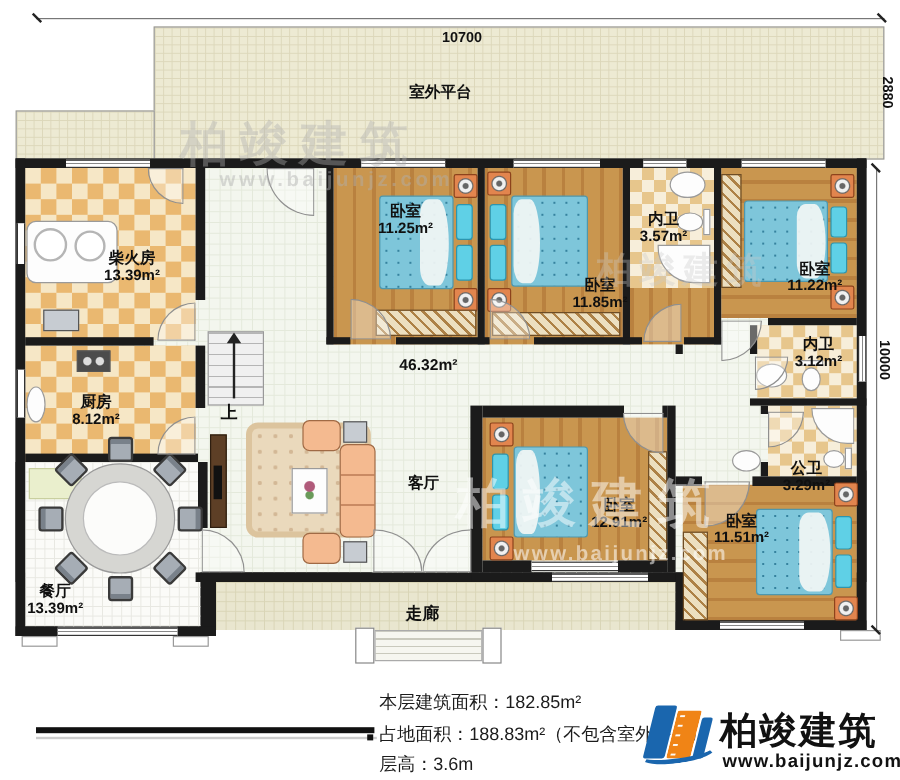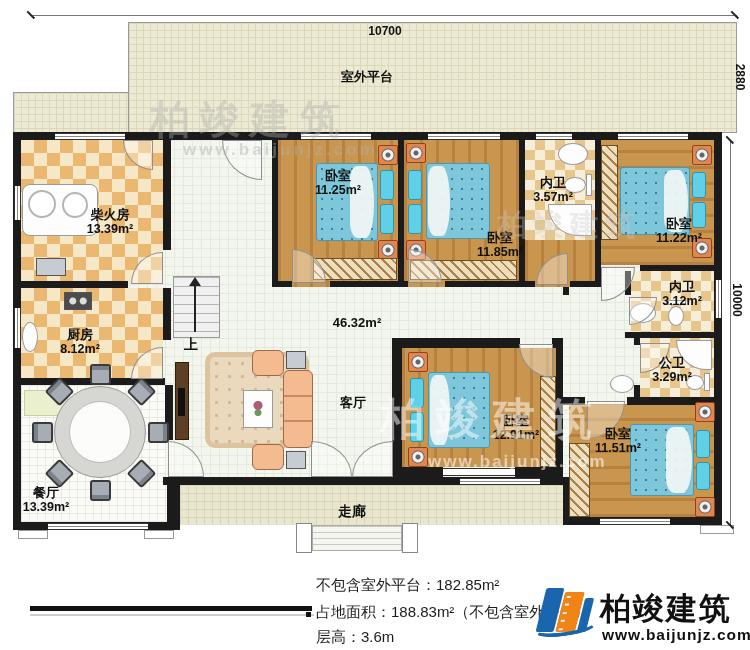--- a/index.html
+++ b/index.html
@@ -236,42 +236,42 @@
   <div class="abs" style="left:312px;top:525px;width:90px;height:26px;background:#f6f6f0;border:1px solid #aaa;background-image:repeating-linear-gradient(180deg,#c9c9bd 0 1px,transparent 1px 6px);z-index:2"></div>
   <div class="abs" style="left:296px;top:523px;width:16px;height:30px;background:#fff;border:1px solid #888;z-index:3"></div>
   <div class="abs" style="left:402px;top:523px;width:16px;height:30px;background:#fff;border:1px solid #888;z-index:3"></div>
   <div class="abs" style="left:18px;top:530px;width:30px;height:9px;background:#fff;border:1px solid #999;z-index:2"></div>
   <div class="abs" style="left:144px;top:530px;width:30px;height:9px;background:#fff;border:1px solid #999;z-index:2"></div>
   <div class="abs" style="left:700px;top:525px;width:34px;height:9px;background:#fff;border:1px solid #999;z-index:2"></div>
 
   <div class="lbl" style="left:110px;top:222px"><span>柴火房</span><span class="ar">13.39m²</span></div>
   <div class="lbl" style="left:80px;top:342px"><span>厨房</span><span class="ar">8.12m²</span></div>
   <div class="lbl" style="left:46px;top:500px"><span>餐厅</span><span class="ar">13.39m²</span></div>
-  <div class="lbl" style="left:357px;top:322px">46.32m²</div>
+  <div class="lbl" style="left:357px;top:304px">46.32m²</div>
   <div class="lbl" style="left:353px;top:402px">客厅</div>
   <div class="lbl" style="left:338px;top:183px"><span>卧室</span><span class="ar">11.25m²</span></div>
   <div class="lbl" style="left:500px;top:245px"><span>卧室</span><span class="ar">11.85m²</span></div>
   <div class="lbl" style="left:553px;top:190px"><span>内卫</span><span class="ar">3.57m²</span></div>
   <div class="lbl" style="left:679px;top:231px"><span>卧室</span><span class="ar">11.22m²</span></div>
   <div class="lbl" style="left:682px;top:294px"><span>内卫</span><span class="ar">3.12m²</span></div>
-  <div class="lbl" style="left:672px;top:370px"><span>公卫</span><span class="ar">3.29m²</span></div>
+  <div class="lbl" style="left:672px;top:397px"><span>公卫</span><span class="ar">3.29m²</span></div>
   <div class="lbl" style="left:516px;top:428px"><span>卧室</span><span class="ar">12.91m²</span></div>
   <div class="lbl" style="left:618px;top:441px"><span>卧室</span><span class="ar">11.51m²</span></div>
   <div class="lbl" style="left:352px;top:511px;font-size:14px">走廊</div>
   <div class="lbl" style="left:191px;top:344px;font-size:14px">上</div>
 
   <div class="wm" style="left:150px;top:92px;font-size:40px;letter-spacing:10px;color:rgba(175,175,175,.40)">柏竣建筑</div>
   <div class="wm" style="left:183px;top:140px;font-size:17px;letter-spacing:3px;color:rgba(175,175,175,.45)">www.baijunjz.com</div>
   <div class="wm" style="left:497px;top:205px;font-size:30px;letter-spacing:6px;color:rgba(200,200,200,.35)">柏竣建筑</div>
   <div class="wm" style="left:380px;top:390px;font-size:44px;letter-spacing:12px;color:rgba(255,255,255,.50)">柏竣建筑</div>
   <div class="wm" style="left:428px;top:452px;font-size:17px;letter-spacing:2px;color:rgba(255,255,255,.55)">www.baijunjz.com</div>
 
   <div class="abs" style="left:30px;top:606px;width:282px;height:5px;background:#111;z-index:5"></div>
   <div class="abs" style="left:30px;top:614px;width:284px;height:2px;background:#ccc;z-index:5"></div>
-  <div class="ftxt" style="left:316px;top:576px">不包含室外平台：182.85m²</div>
+  <div class="ftxt" style="left:316px;top:576px">本层建筑面积：182.85m²</div>
   <div class="abs" style="left:306px;top:612px;width:5px;height:5px;background:#111;z-index:5"></div>
   <div class="ftxt" style="left:316px;top:603px">占地面积：188.83m²（不包含室外平台）</div>
   <div class="ftxt" style="left:316px;top:628px">层高：3.6m</div>
 
   <div class="abs" style="left:535px;top:584px;width:64px;height:60px;z-index:7">
     <div class="abs" style="left:6px;top:4px;width:18px;height:44px;background:#1a66ae;transform:skewX(-14deg);border-radius:2px"></div>
     <div class="abs" style="left:25px;top:8px;width:20px;height:40px;background:#f08416;transform:skewX(-14deg);background-image:repeating-linear-gradient(180deg,rgba(255,255,255,.95) 0 2px,transparent 2px 8px);background-size:4px 100%;background-repeat:repeat-y;background-position:3px 4px;border-radius:2px"></div>
     <div class="abs" style="left:46px;top:14px;width:9px;height:34px;background:#1a66ae;transform:skewX(-14deg);border-radius:2px"></div>
     <div class="abs" style="left:-2px;top:34px;width:64px;height:18px;border:3px solid transparent;border-bottom:4px solid #1a66ae;border-radius:50%;transform:rotate(-8deg)"></div>
   </div>

